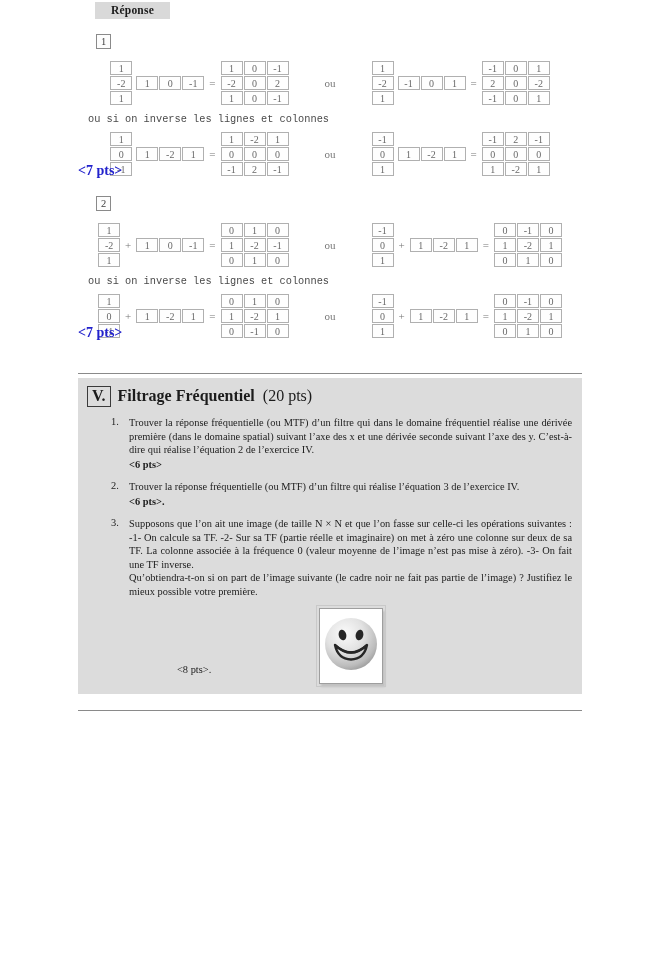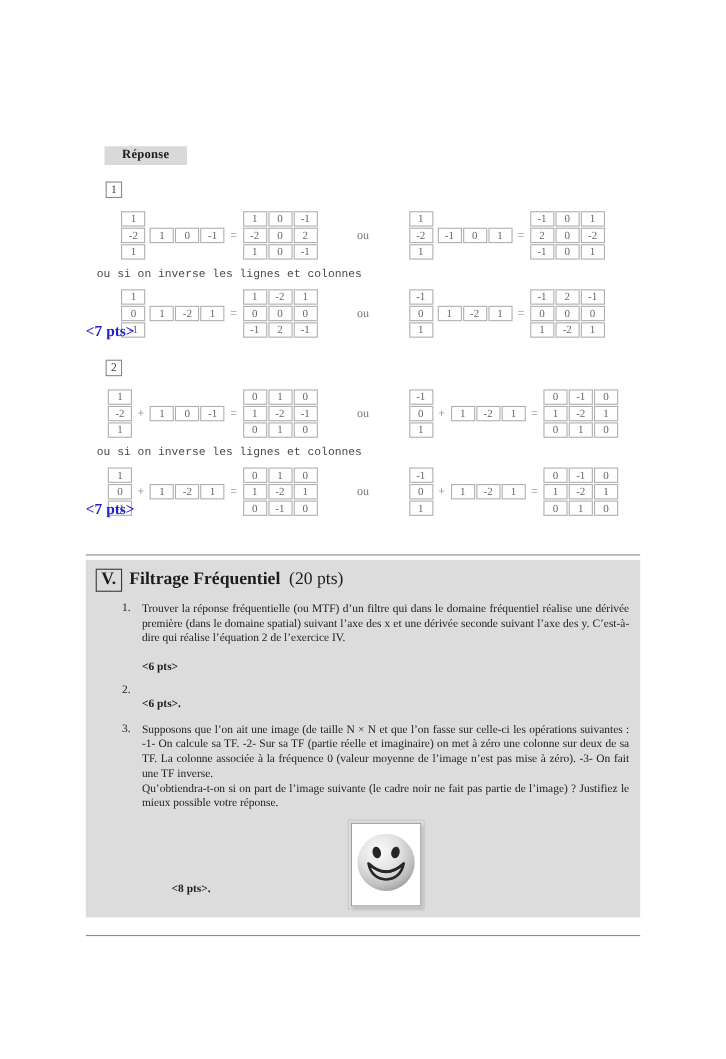--- a/index.html
+++ b/index.html
@@ -3,21 +3,21 @@
 <meta charset="utf-8">
 <style>
   * { margin: 0; padding: 0; box-sizing: border-box; }
   html, body { background: #ffffff; }
   body {
     width: 660px; height: 963px;
     font-family: "Liberation Serif", "DejaVu Serif", serif;
     color: #1c1c1c;
     overflow: hidden;
   }
-  .content { padding-top: 131px; margin-left: 78px; width: 504px; }
+  .content { margin-left: 78px; width: 504px; }
 
   .reponse-box {
     display: inline-block;
     margin-left: 17px;
     background: #d9d9d9;
     padding: 2px 16px 3px 16px;
     font-weight: bold;
     font-size: 11.5px;
     letter-spacing: 0.2px;
   }
@@ -109,27 +109,27 @@
 
   .list-item { display: flex; margin: 9px 0 0 25px; }
   .item-num { flex: 0 0 18px; font-size: 10.4px; }
   .item-body {
     flex: 1;
     font-size: 10.4px;
     line-height: 1.3;
     text-align: justify;
     padding-right: 2px;
   }
-  .item-pts { font-weight: bold; margin-top: 12px; }
+  .item-pts { font-weight: bold; margin-top: 1px; }
 
   .image-row { position: relative; margin-top: 8px; height: 84px; }
   .pts8 {
     position: absolute;
-    left: 27px; bottom: 14px;
-    font-weight: bold;
+    left: 48px; bottom: 14px;
+    font-weight: normal;
     font-size: 10.4px;
   }
   .img-frame {
     position: absolute;
     left: 50%; top: 2px;
     transform: translateX(-50%);
     background: #ffffff;
     border: 1px solid #9e9e9e;
     outline: 1px solid #c9c9c9;
     outline-offset: 2px;
@@ -377,29 +377,30 @@
       <span class="item-num">1.</span>
       <div class="item-body">
         <span>Trouver la réponse fréquentielle (ou MTF) d’un filtre qui dans le domaine fréquentiel réalise une dérivée première (dans le domaine spatial) suivant l’axe des x et une dérivée seconde suivant l’axe des y. C’est-à-dire qui réalise l’équation 2 de l’exercice IV.</span>
         <div class="item-pts">&lt;6 pts&gt;</div>
       </div>
     </div>
 
     <div class="list-item">
       <span class="item-num">2.</span>
       <div class="item-body">
+        <span>Trouver la réponse fréquentielle (ou MTF) d’un filtre qui réalise l’équation 3 de l’exercice IV.</span>
         <div class="item-pts">&lt;6 pts&gt;.</div>
       </div>
     </div>
 
     <div class="list-item">
       <span class="item-num">3.</span>
       <div class="item-body">
         <div>Supposons que l’on ait une image (de taille N × N et que l’on fasse sur celle-ci les opérations suivantes : -1- On calcule sa TF. -2- Sur sa TF (partie réelle et imaginaire) on met à zéro une colonne sur deux de sa TF. La colonne associée à la fréquence 0 (valeur moyenne de l’image n’est pas mise à zéro). -3- On fait une TF inverse.</div>
-        <div>Qu’obtiendra-t-on si on part de l’image suivante (le cadre noir ne fait pas partie de l’image) ? Justifiez le mieux possible votre réponse.</div>
+        <div>Qu’obtiendra-t-on si on part de l’image suivante (le cadre noir ne fait pas partie de l’image) ? Justifiez le mieux possible votre première.</div>
         <div class="image-row">
           <span class="pts8">&lt;8 pts&gt;.</span>
           <span class="img-frame">
             <svg width="56" height="62" viewBox="0 0 56 62">
               <defs>
                 <radialGradient id="ball" cx="0.38" cy="0.30" r="0.80">
                   <stop offset="0" stop-color="#fbfbfb"></stop>
                   <stop offset="0.45" stop-color="#e2e2e2"></stop>
                   <stop offset="0.78" stop-color="#bcbcbc"></stop>
                   <stop offset="1" stop-color="#8f8f8f"></stop>

